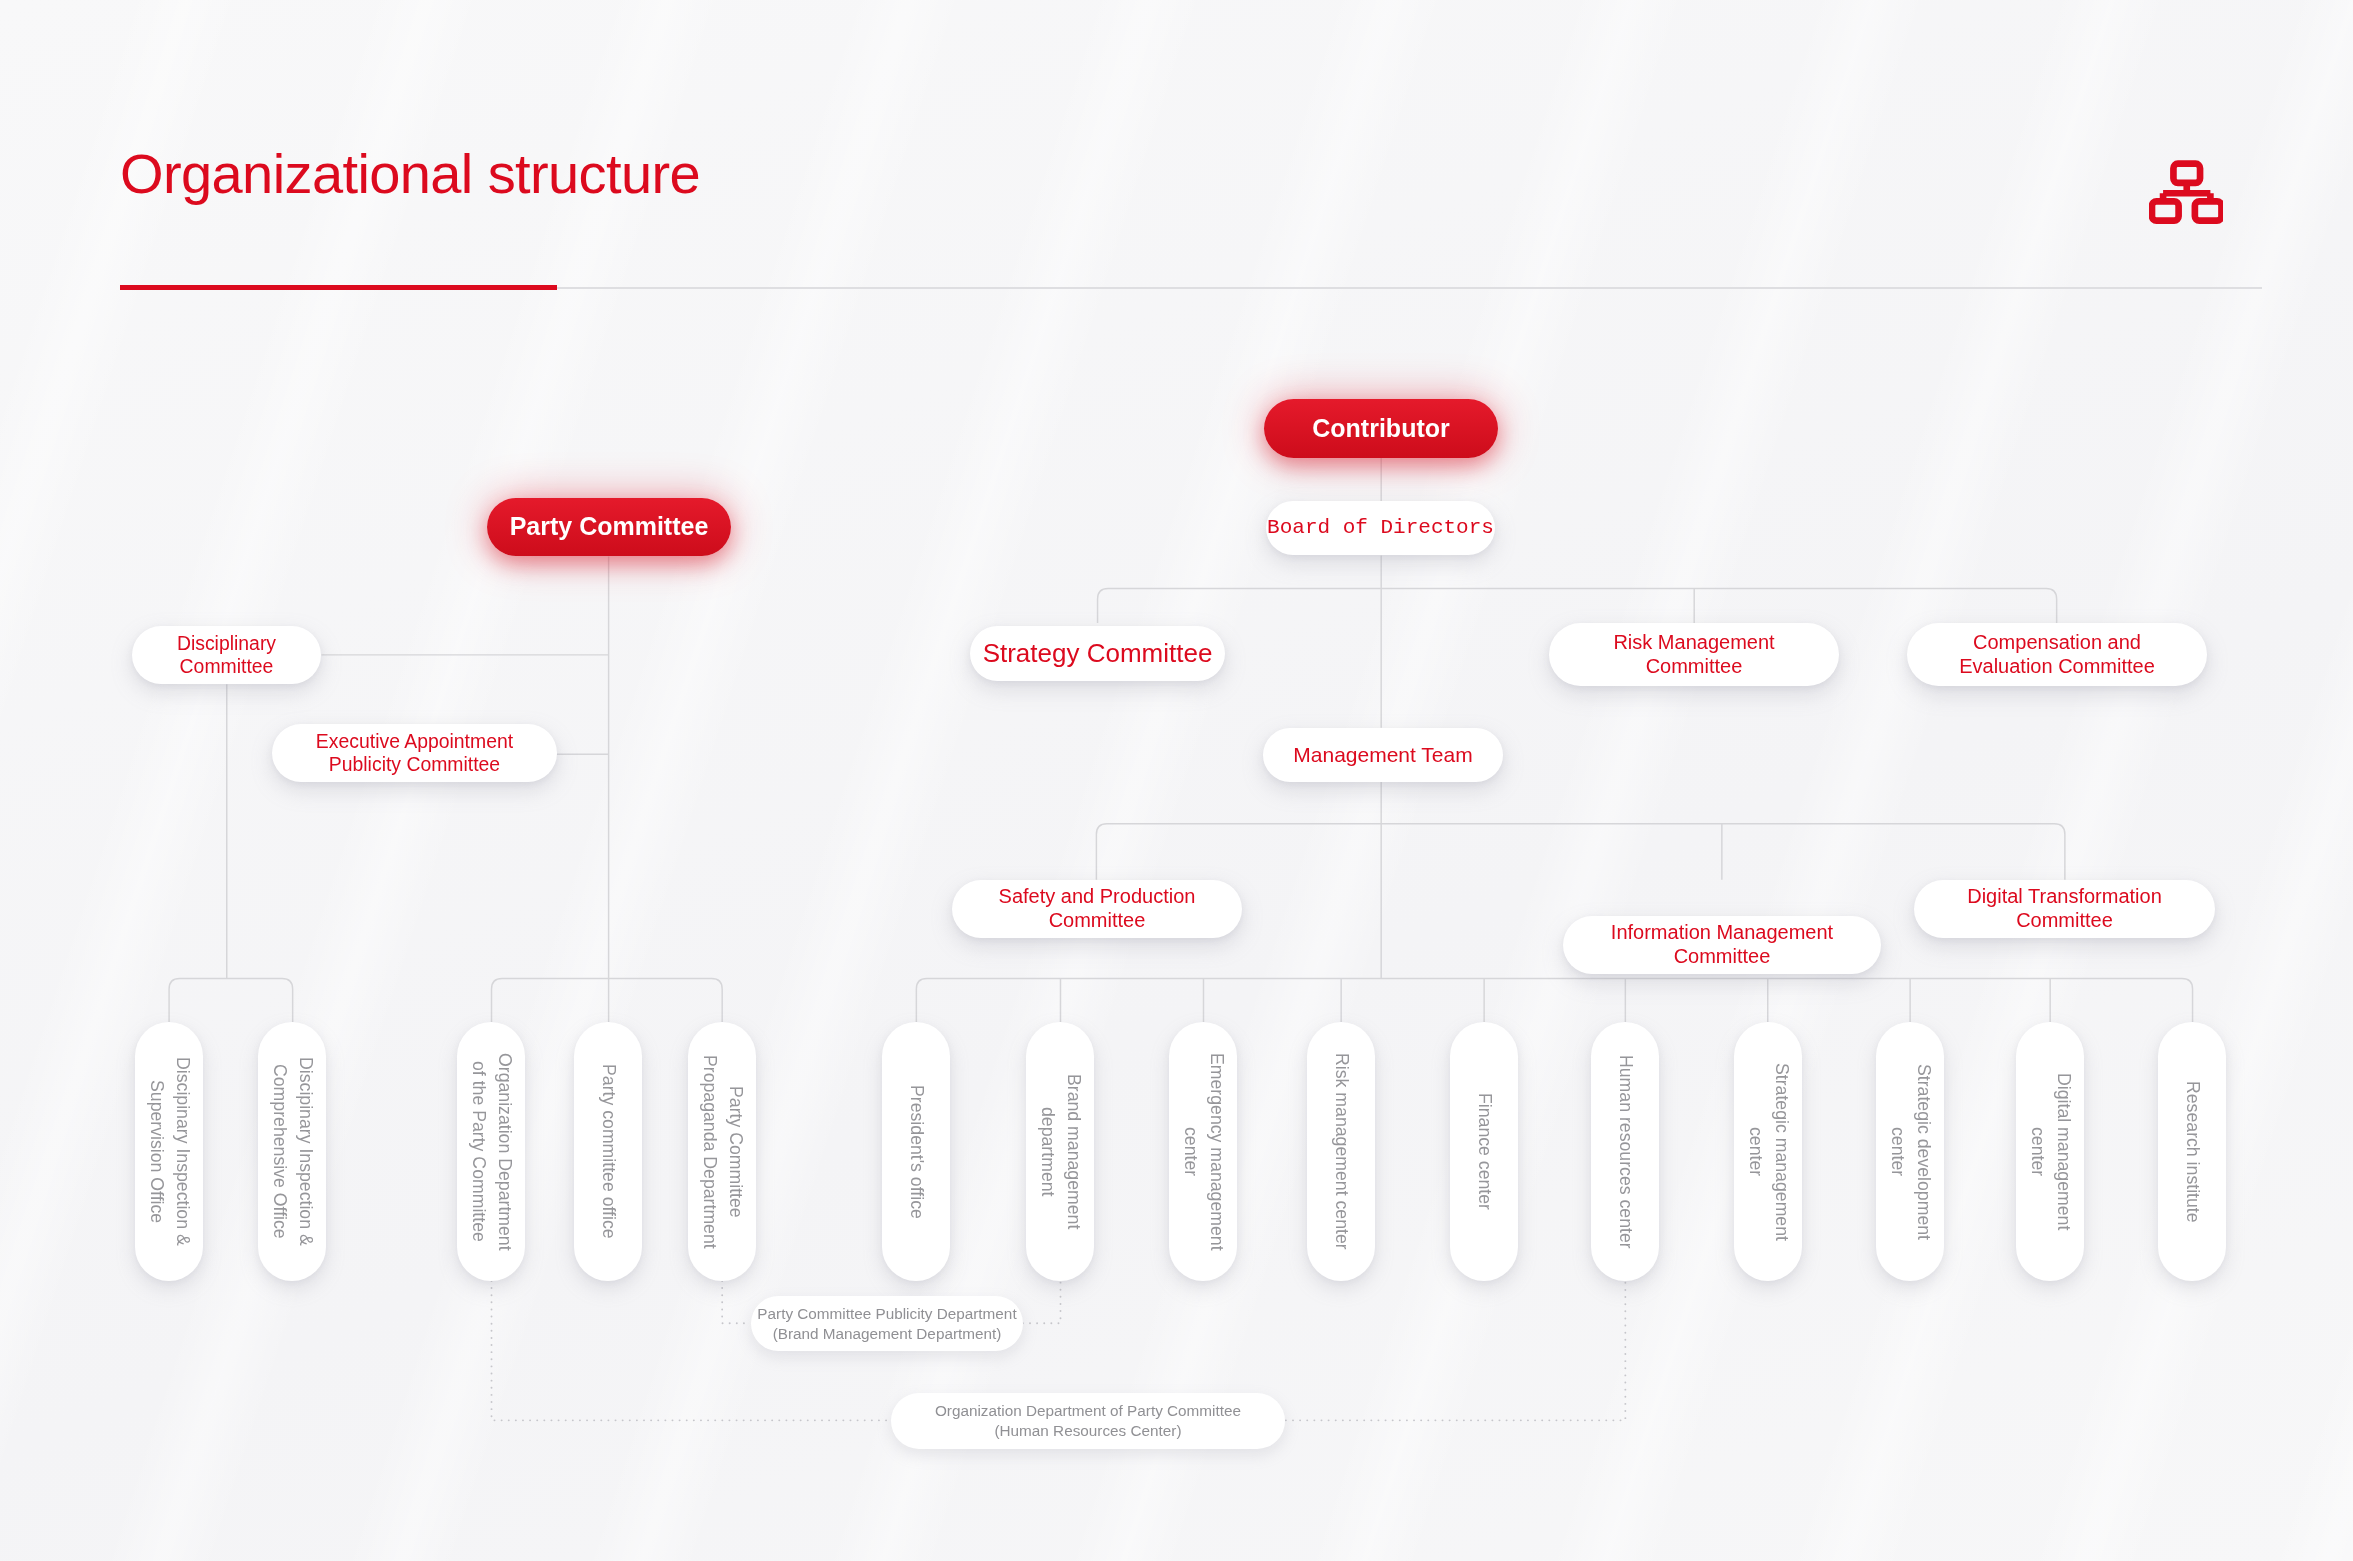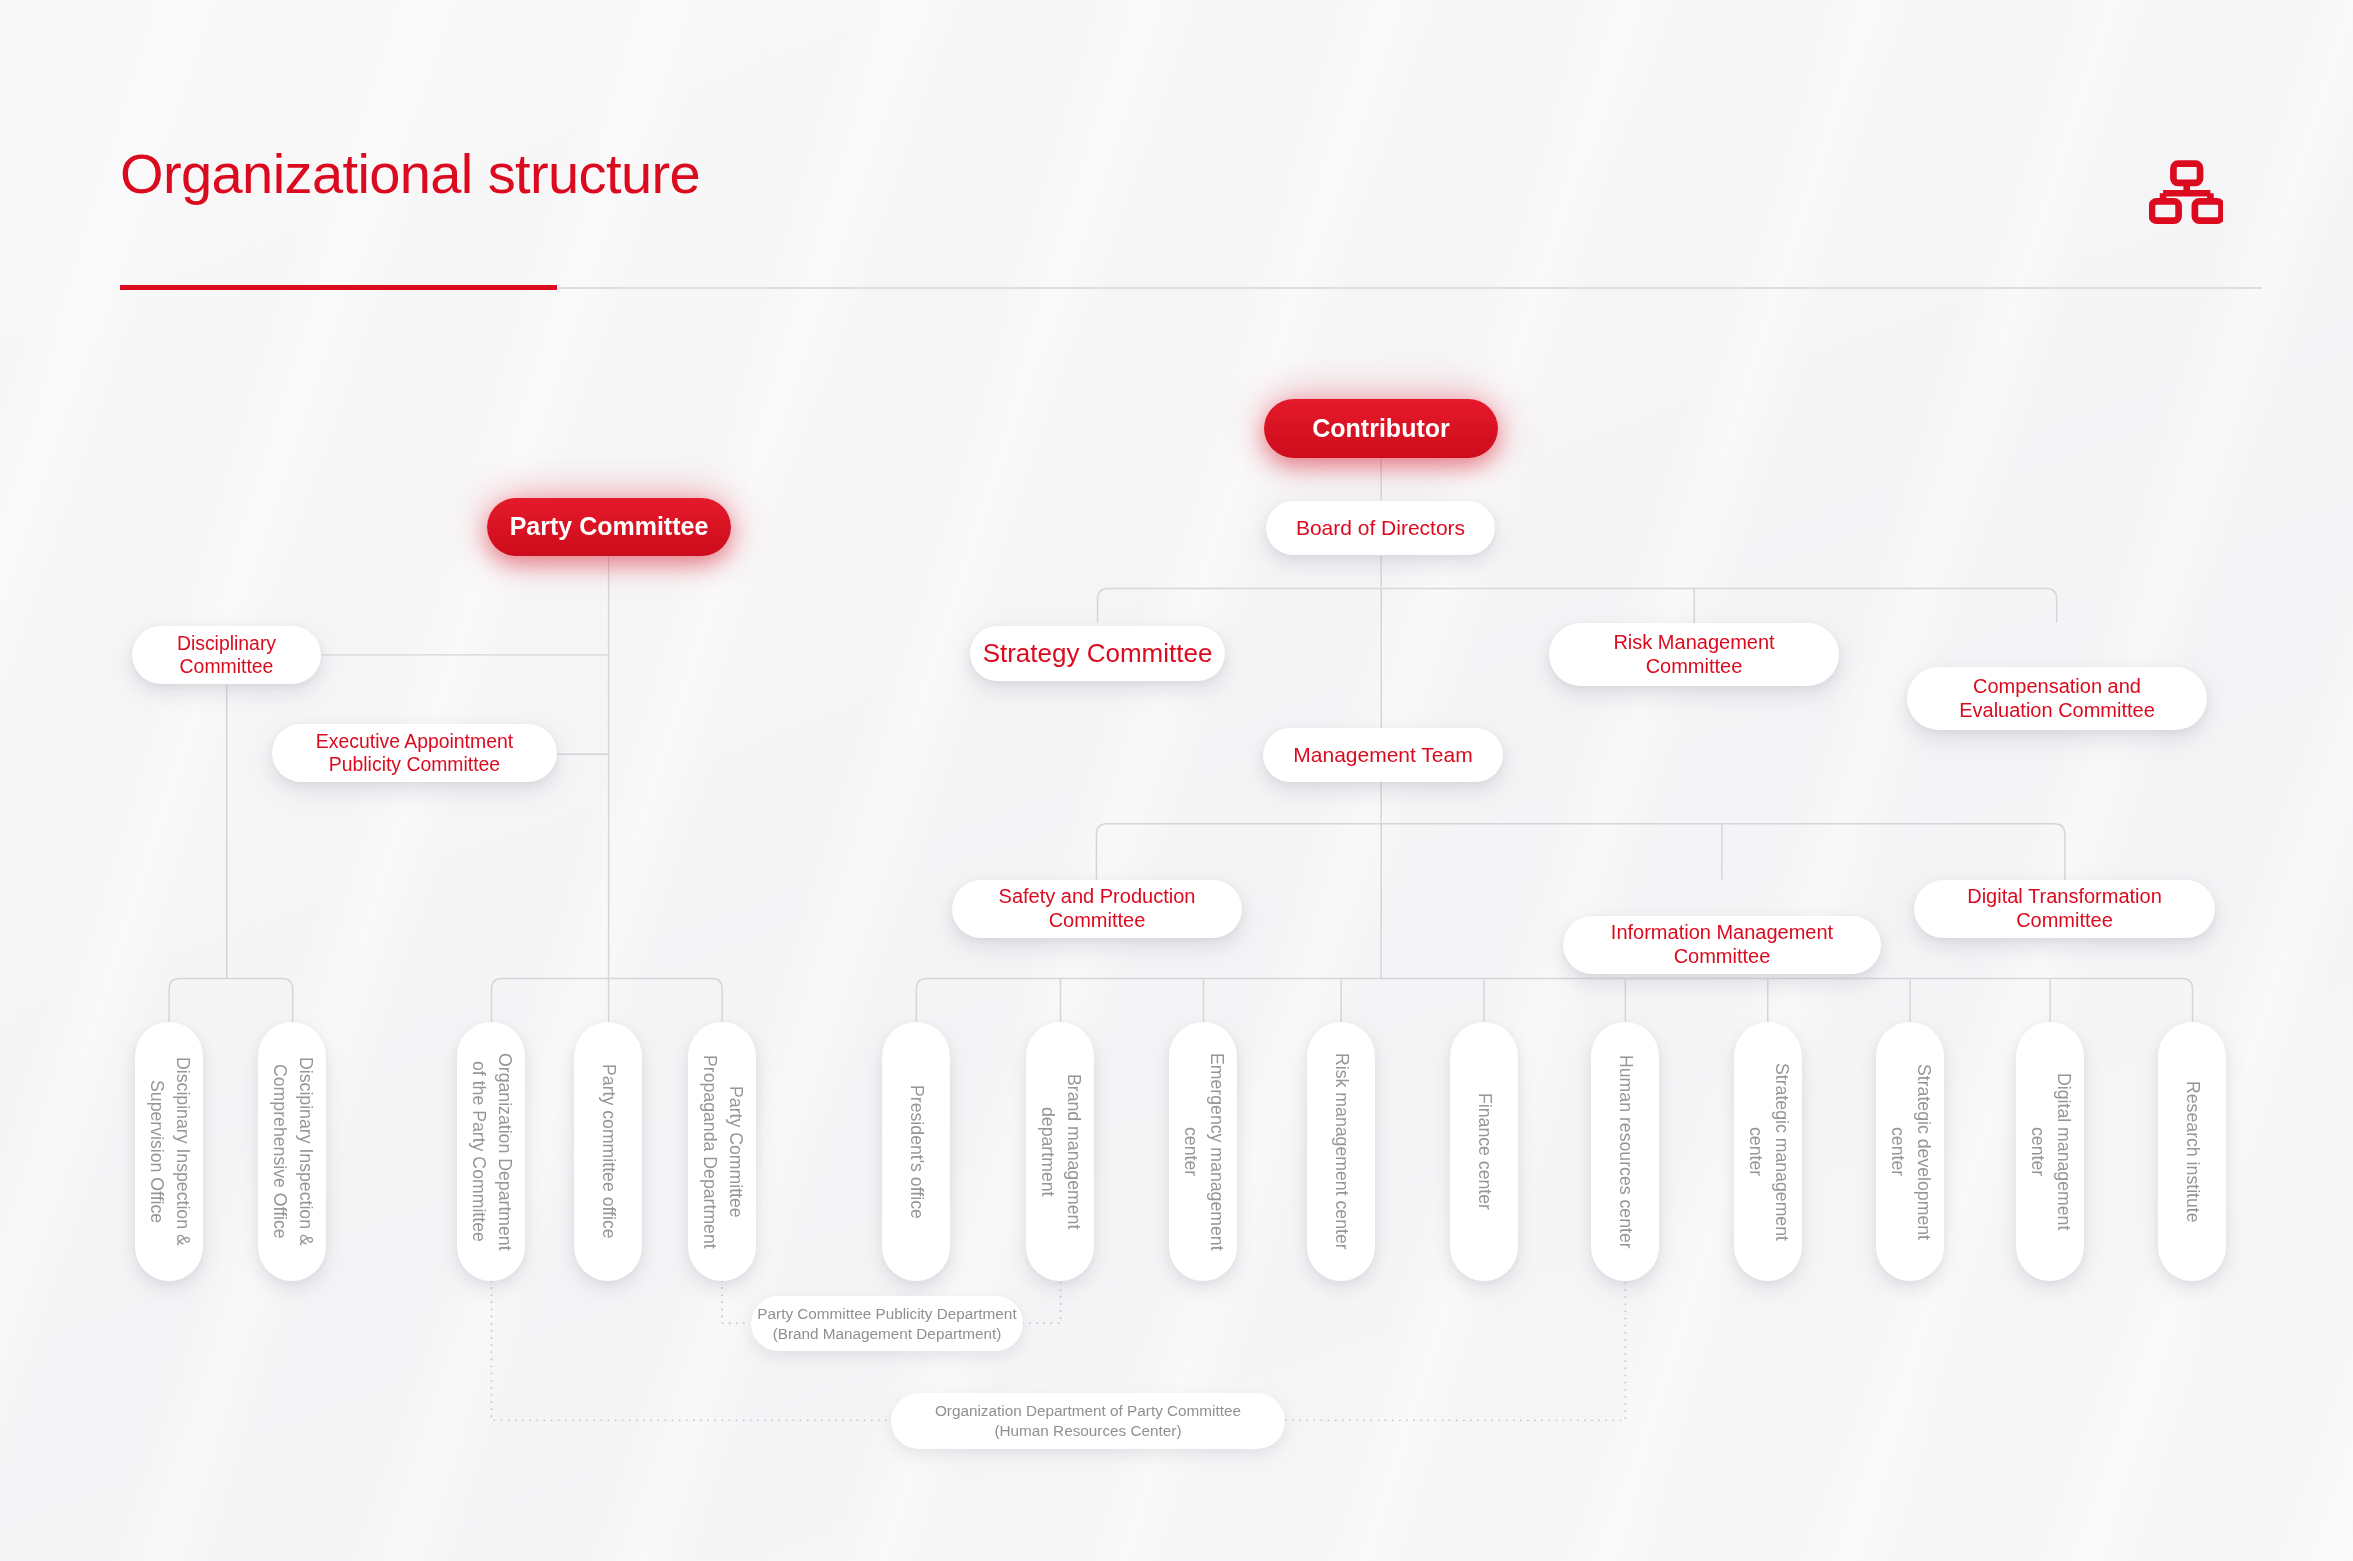--- a/index.html
+++ b/index.html
@@ -98,32 +98,32 @@
     </g>
     <g stroke="#c6c6cb" stroke-width="3.2" stroke-linecap="round" stroke-dasharray="0.1 12">
       <path d="M835 2177 L835 2414 L1515 2414"></path>
       <path d="M2185 2414 L2762 2414 L2762 2177"></path>
       <path d="M1227 2177 L1227 2249 L1276 2249"></path>
       <path d="M1738 2249 L1802 2249 L1802 2177"></path>
     </g>
   </svg>
 
   <div class="pill red f42" style="left:1264px;top:399px;width:234px;height:59px;">Contributor</div>
-  <div class="pill f36" style="left:1266px;top:501px;width:229px;height:54px;">Board of Directors</div>
+  <div class="pill f36" style="left:1266px;top:501px;width:229px;height:54px;font-family:Liberation Mono, monospace;">Board of Directors</div>
   <div class="pill red f42" style="left:487px;top:498px;width:244px;height:58px;">Party Committee</div>
 
   <div class="pill f33" style="left:132px;top:626px;width:189px;height:58px;">Disciplinary
 Committee</div>
   <div class="pill f33" style="left:272px;top:724px;width:285px;height:58px;">Executive Appointment
 Publicity Committee</div>
 
   <div class="pill f35" style="left:970px;top:626px;width:255px;height:55px;">Strategy Committee</div>
   <div class="pill f34" style="left:1549px;top:623px;width:290px;height:63px;">Risk Management
 Committee</div>
-  <div class="pill f34" style="left:1907px;top:623px;width:300px;height:63px;margin-top:44px;">Compensation and
+  <div class="pill f34" style="left:1907px;top:623px;width:300px;height:63px;">Compensation and
 Evaluation Committee</div>
 
   <div class="pill f36" style="left:1263px;top:728px;width:240px;height:54px;">Management Team</div>
 
   <div class="pill f34" style="left:952px;top:880px;width:290px;height:58px;">Safety and Production
 Committee</div>
   <div class="pill f34" style="left:1563px;top:916px;width:318px;height:58px;">Information Management
 Committee</div>
   <div class="pill f34" style="left:1914px;top:880px;width:301px;height:58px;">Digital Transformation
 Committee</div>

